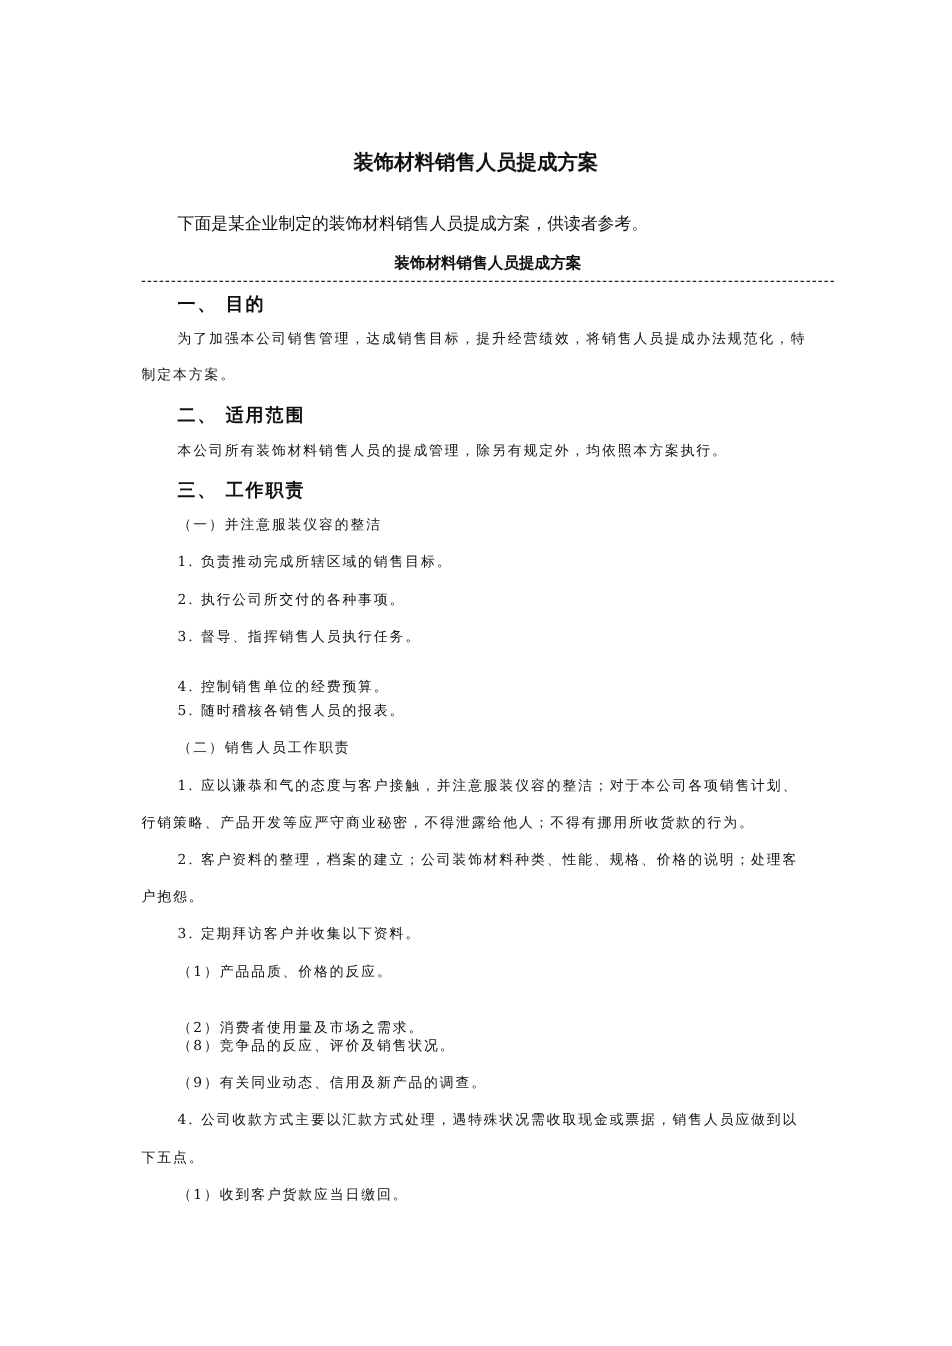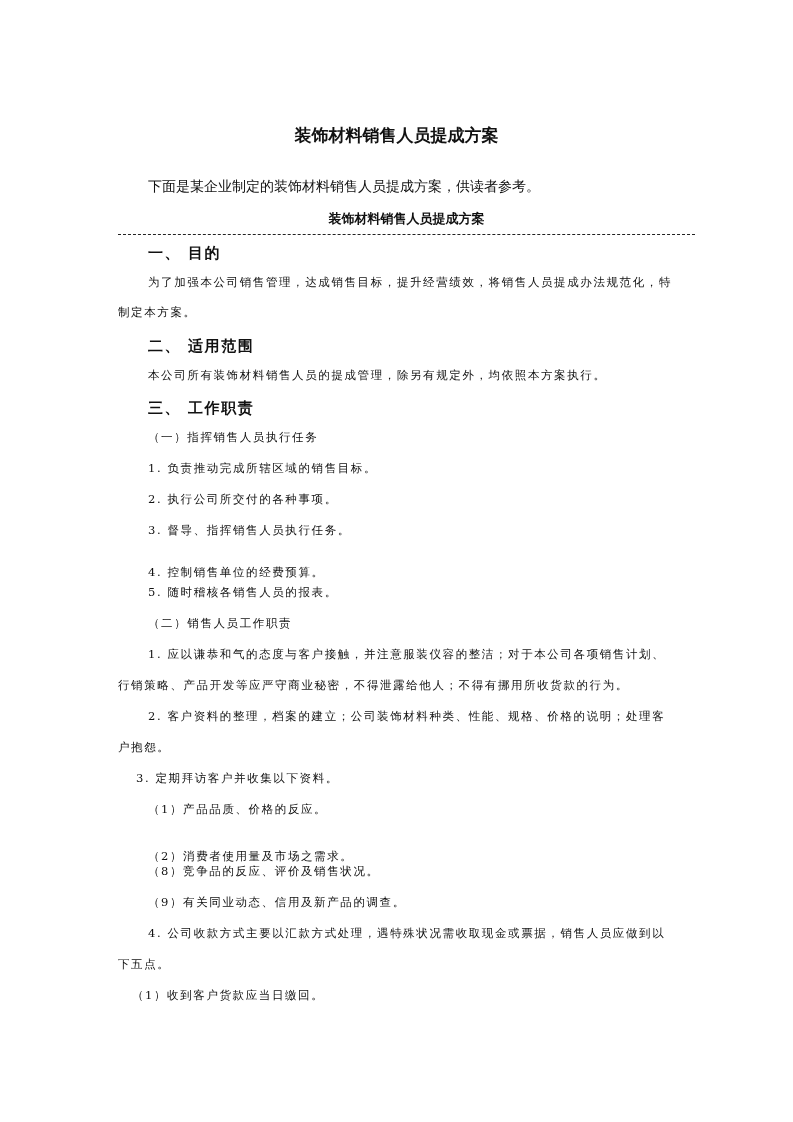--- a/index.html
+++ b/index.html
@@ -21,32 +21,32 @@
 <div class="abs sub-title">装饰材料销售人员提成方案</div>
 <div class="abs divider"></div>
 
 <div id="lines">
     <div class="abs heading" style="left: 148px; top: 244px;">一、 目的</div>
     <div class="abs body-text" style="left: 148px; top: 275px;">为了加强本公司销售管理，达成销售目标，提升经营绩效，将销售人员提成办法规范化，特</div>
     <div class="abs body-text" style="left: 118px; top: 305px;">制定本方案。</div>
     <div class="abs heading" style="left: 148px; top: 337px;">二、 适用范围</div>
     <div class="abs body-text" style="left: 148px; top: 368px;">本公司所有装饰材料销售人员的提成管理，除另有规定外，均依照本方案执行。</div>
     <div class="abs heading" style="left: 148px; top: 399px;">三、 工作职责</div>
-    <div class="abs body-text" style="left: 148px; top: 430px;">（一）指挥销售人员执行任务</div>
+    <div class="abs body-text" style="left: 148px; top: 430px;">（一）并注意服装仪容的整洁</div>
     <div class="abs body-text" style="left: 148px; top: 461px;">1.  负责推动完成所辖区域的销售目标。</div>
     <div class="abs body-text" style="left: 148px; top: 492px;">2.  执行公司所交付的各种事项。</div>
     <div class="abs body-text" style="left: 148px; top: 523px; text-align: center;">3.  督导、指挥销售人员执行任务。</div>
     <div class="abs body-text" style="left: 148px; top: 554px; margin-top: 11px;">4.  控制销售单位的经费预算。</div>
     <div class="abs body-text" style="left: 148px; top: 585px;">5.  随时稽核各销售人员的报表。</div>
     <div class="abs body-text" style="left: 148px; top: 616px;">（二）销售人员工作职责</div>
     <div class="abs body-text" style="left: 148px; top: 647px;">1. 应以谦恭和气的态度与客户接触，并注意服装仪容的整洁；对于本公司各项销售计划、</div>
     <div class="abs body-text" style="left: 118px; top: 678px;">行销策略、产品开发等应严守商业秘密，不得泄露给他人；不得有挪用所收货款的行为。</div>
     <div class="abs body-text" style="left: 148px; top: 709px;">2. 客户资料的整理，档案的建立；公司装饰材料种类、性能、规格、价格的说明；处理客</div>
     <div class="abs body-text" style="left: 118px; top: 740px;">户抱怨。</div>
-    <div class="abs body-text" style="left: 136px; top: 771px;">3. 定期拜访客户并收集以下资料。</div>
+    <div class="abs body-text" style="left: 148px; top: 771px;">3. 定期拜访客户并收集以下资料。</div>
     <div class="abs body-text" style="left: 148px; top: 802px;">（1）产品品质、价格的反应。</div>
     <div class="abs body-text" style="left: 148px; top: 849px;">（2）消费者使用量及市场之需求。</div>
     <div class="abs body-text" style="left: 148px; top: 864px;">（8）竞争品的反应、评价及销售状况。</div>
     <div class="abs body-text" style="left: 148px; top: 895px;">（9）有关同业动态、信用及新产品的调查。</div>
     <div class="abs body-text" style="left: 148px; top: 926px;">4. 公司收款方式主要以汇款方式处理，遇特殊状况需收取现金或票据，销售人员应做到以</div>
     <div class="abs body-text" style="left: 118px; top: 957px;">下五点。</div>
-    <div class="abs body-text" style="left: 132px; top: 988px; text-align: right;">（1）收到客户货款应当日缴回。</div>
+    <div class="abs body-text" style="left: 148px; top: 988px; text-align: right;">（1）收到客户货款应当日缴回。</div>
   </div>
 
 </body></html>

